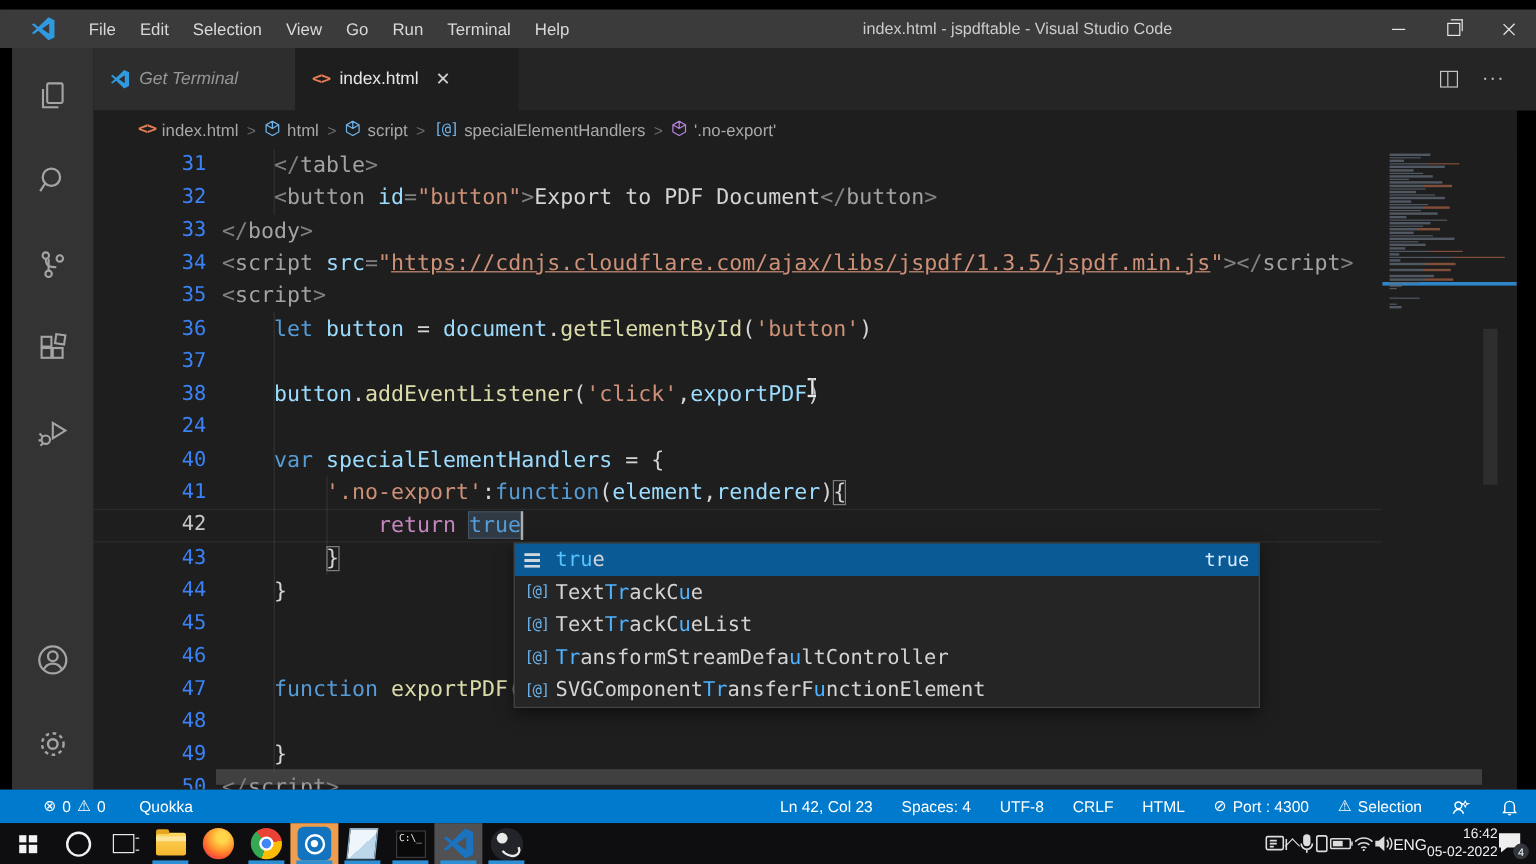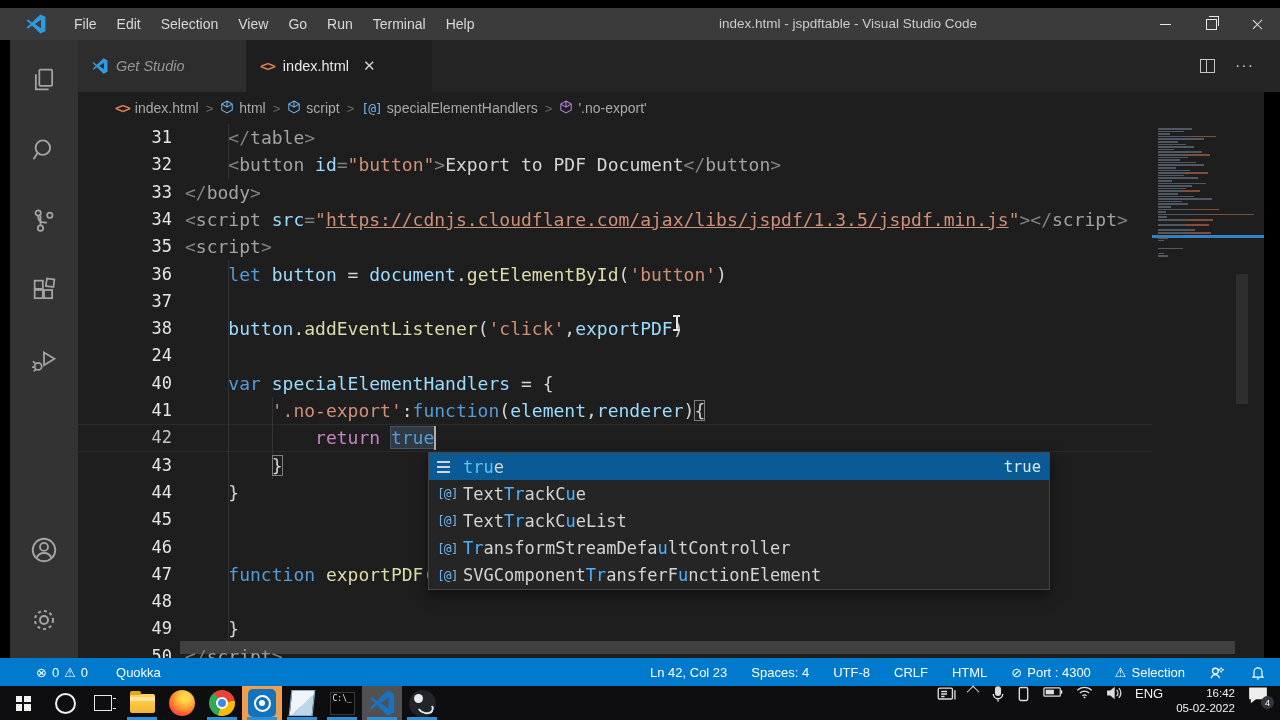--- a/index.html
+++ b/index.html
@@ -38,21 +38,21 @@
   .ea-split{width:13px;height:12px;border:1.3px solid #c5c5c5;position:relative;}
   .ea-split:before{content:"";position:absolute;left:5px;top:0;width:1.3px;height:12px;background:#c5c5c5;}
   .ea-more{font-size:16px;letter-spacing:1px;line-height:10px;}
   
   .breadcrumb{left:78px;top:92px;width:1186px;height:32px;background:#1e1e1e;display:flex;align-items:center;padding-left:37px;box-sizing:border-box;color:#a9a9a9;font-size:14px;}
   .bc-item{display:flex;align-items:center;gap:5px;}
   .bc-sep{color:#6e6e6e;margin:0 7px;font-size:13px;}
   .glyph-symbol{font-family:"DejaVu Sans Mono",monospace;font-size:13px;color:#6cb2e8;letter-spacing:-1px;}
   
   .editor-clip{position:absolute;left:78px;top:124px;width:1186px;height:534px;overflow:hidden;background:#1e1e1e;}
-  .gutter-num{position:absolute;left:0;width:94px;text-align:right;font-family:"DejaVu Sans Mono",monospace;font-size:17px;line-height:27.3px;color:#e5e5e5;}
+  .gutter-num{position:absolute;left:0;width:94px;text-align:right;font-family:"DejaVu Sans Mono",monospace;font-size:17px;line-height:27.3px;color:#3b82f6;}
   .gutter-num.active{color:#c6c6c6;}
   .code-line{position:absolute;left:107px;white-space:pre;font-family:"DejaVu Sans Mono",monospace;font-size:18px;line-height:27.3px;color:#d4d4d4;}
   .tk-pu{color:#808080;} .tk-tag{color:#a3a3a3;} .tk-attr{color:#9cdcfe;} .tk-str{color:#ce9178;}
   .tk-stru{color:#ce9178;text-decoration:underline;} .tk-kw{color:#569cd6;} .tk-ctrl{color:#c586c0;}
   .tk-fn{color:#dcdcaa;} .tk-var{color:#9cdcfe;} .tk-txt{color:#d4d4d4;}
   .tk-box{color:#d4d4d4;outline:1px solid #7e7e7e;outline-offset:-1px;}
   .tk-hl{color:#569cd6;background:rgba(110,160,210,.22);outline:1px solid rgba(140,190,235,.35);}
   .cur-line{position:absolute;left:0;width:1074px;height:27.3px;border-top:1px solid rgba(255,255,255,.06);border-bottom:1px solid rgba(255,255,255,.06);box-sizing:border-box;}
   .indent-guide{position:absolute;width:1px;background:rgba(255,255,255,.09);}
   .caret{position:absolute;width:2px;height:24px;background:#aeafad;}
@@ -107,21 +107,21 @@
   .ic-chrome:before{content:"";position:absolute;left:7px;top:7px;width:12px;height:12px;border-radius:50%;background:#4285f4;border:2.5px solid #fff;box-sizing:border-box;}
   .ic-recorder{width:28px;height:28px;border-radius:5px;background:#1273be;display:flex;align-items:center;justify-content:center;}
   .ic-recorder i{width:13px;height:13px;border:2px solid #fff;border-radius:50%;position:relative;display:block;}
   .ic-recorder i:before{content:"";position:absolute;left:3.5px;top:3.5px;width:6px;height:6px;border-radius:50%;background:#fff;}
   .ic-notepad{width:22px;height:24px;background:linear-gradient(135deg,#eef6fb 0 55%,#bcd6ea 55%);border:1px solid #8fb0c8;transform:skewX(-6deg);}
   .ic-cmd{width:25px;height:23px;background:#090909;border:1px solid #3a3a3a;color:#e8e8e8;font-family:"DejaVu Sans Mono",monospace;font-size:8px;padding:1px 2px;box-sizing:border-box;}
   .ic-obs{width:27px;height:27px;border-radius:50%;background:#22242a;position:relative;}
   .ic-obs:before{content:"";position:absolute;left:5px;top:4px;width:9px;height:9px;border-radius:50%;background:#e9e9e9;}
   .ic-obs:after{content:"";position:absolute;left:8px;top:11px;width:13px;height:9px;border-radius:50% 50% 50% 50%;border:2.5px solid #e9e9e9;border-top-color:transparent;border-left-color:transparent;transform:rotate(20deg);}
   
-  .tray{margin-left:auto;display:flex;align-items:flex-start;gap:13px;padding-right:10px;}
+  .tray{margin-left:auto;display:flex;align-items:center;padding-right:10px;}
   .tray-glyph{opacity:.92;display:flex;align-items:center;justify-content:center;}
   .chev{width:8px;height:8px;border-left:1.8px solid #eee;border-top:1.8px solid #eee;transform:rotate(45deg) translateY(2px);}
   .eng{font-size:13px;color:#f2f2f2;}
   .clock{text-align:right;font-size:11.5px;line-height:1.3;color:#f2f2f2;}
   .notif{position:relative;width:22px;height:20px;}
   .notif-badge{position:absolute;right:-4px;bottom:-3px;width:13px;height:13px;border-radius:50%;background:#33373d;color:#fff;font-size:9px;display:flex;align-items:center;justify-content:center;}
   svg{display:block;}
 </style>
 </head>
 <body>
@@ -210,21 +210,21 @@
           <circle cx="12" cy="12" r="7.2" stroke-dasharray="2.4 2.4"></circle>
         </svg>
     </div>
   </div>
 
   <div class="abs tabbar">
     <div class="tab tab-inactive">
       <svg width="16" height="16" viewBox="0 0 100 100">
         <path fill="#2f9ae0" fill-rule="evenodd" d="M72 2 30 42 11 27 3 32l20 18L3 68l8 5 19-15 42 40 25-12V14L72 2zm3 27v42L45 50 75 29z"></path>
       </svg>
-      <span class="tab-label-italic">Get Studio</span>
+      <span class="tab-label-italic">Get Terminal</span>
     </div>
     <div class="tab tab-active">
       <span class="glyph-html">&lt;&gt;</span>
       <span>index.html</span>
       <span class="tab-close">✕</span>
     </div>
     <div class="editor-actions">
       <span class="ea-split"></span>
       <span class="ea-more">···</span>
     </div>

